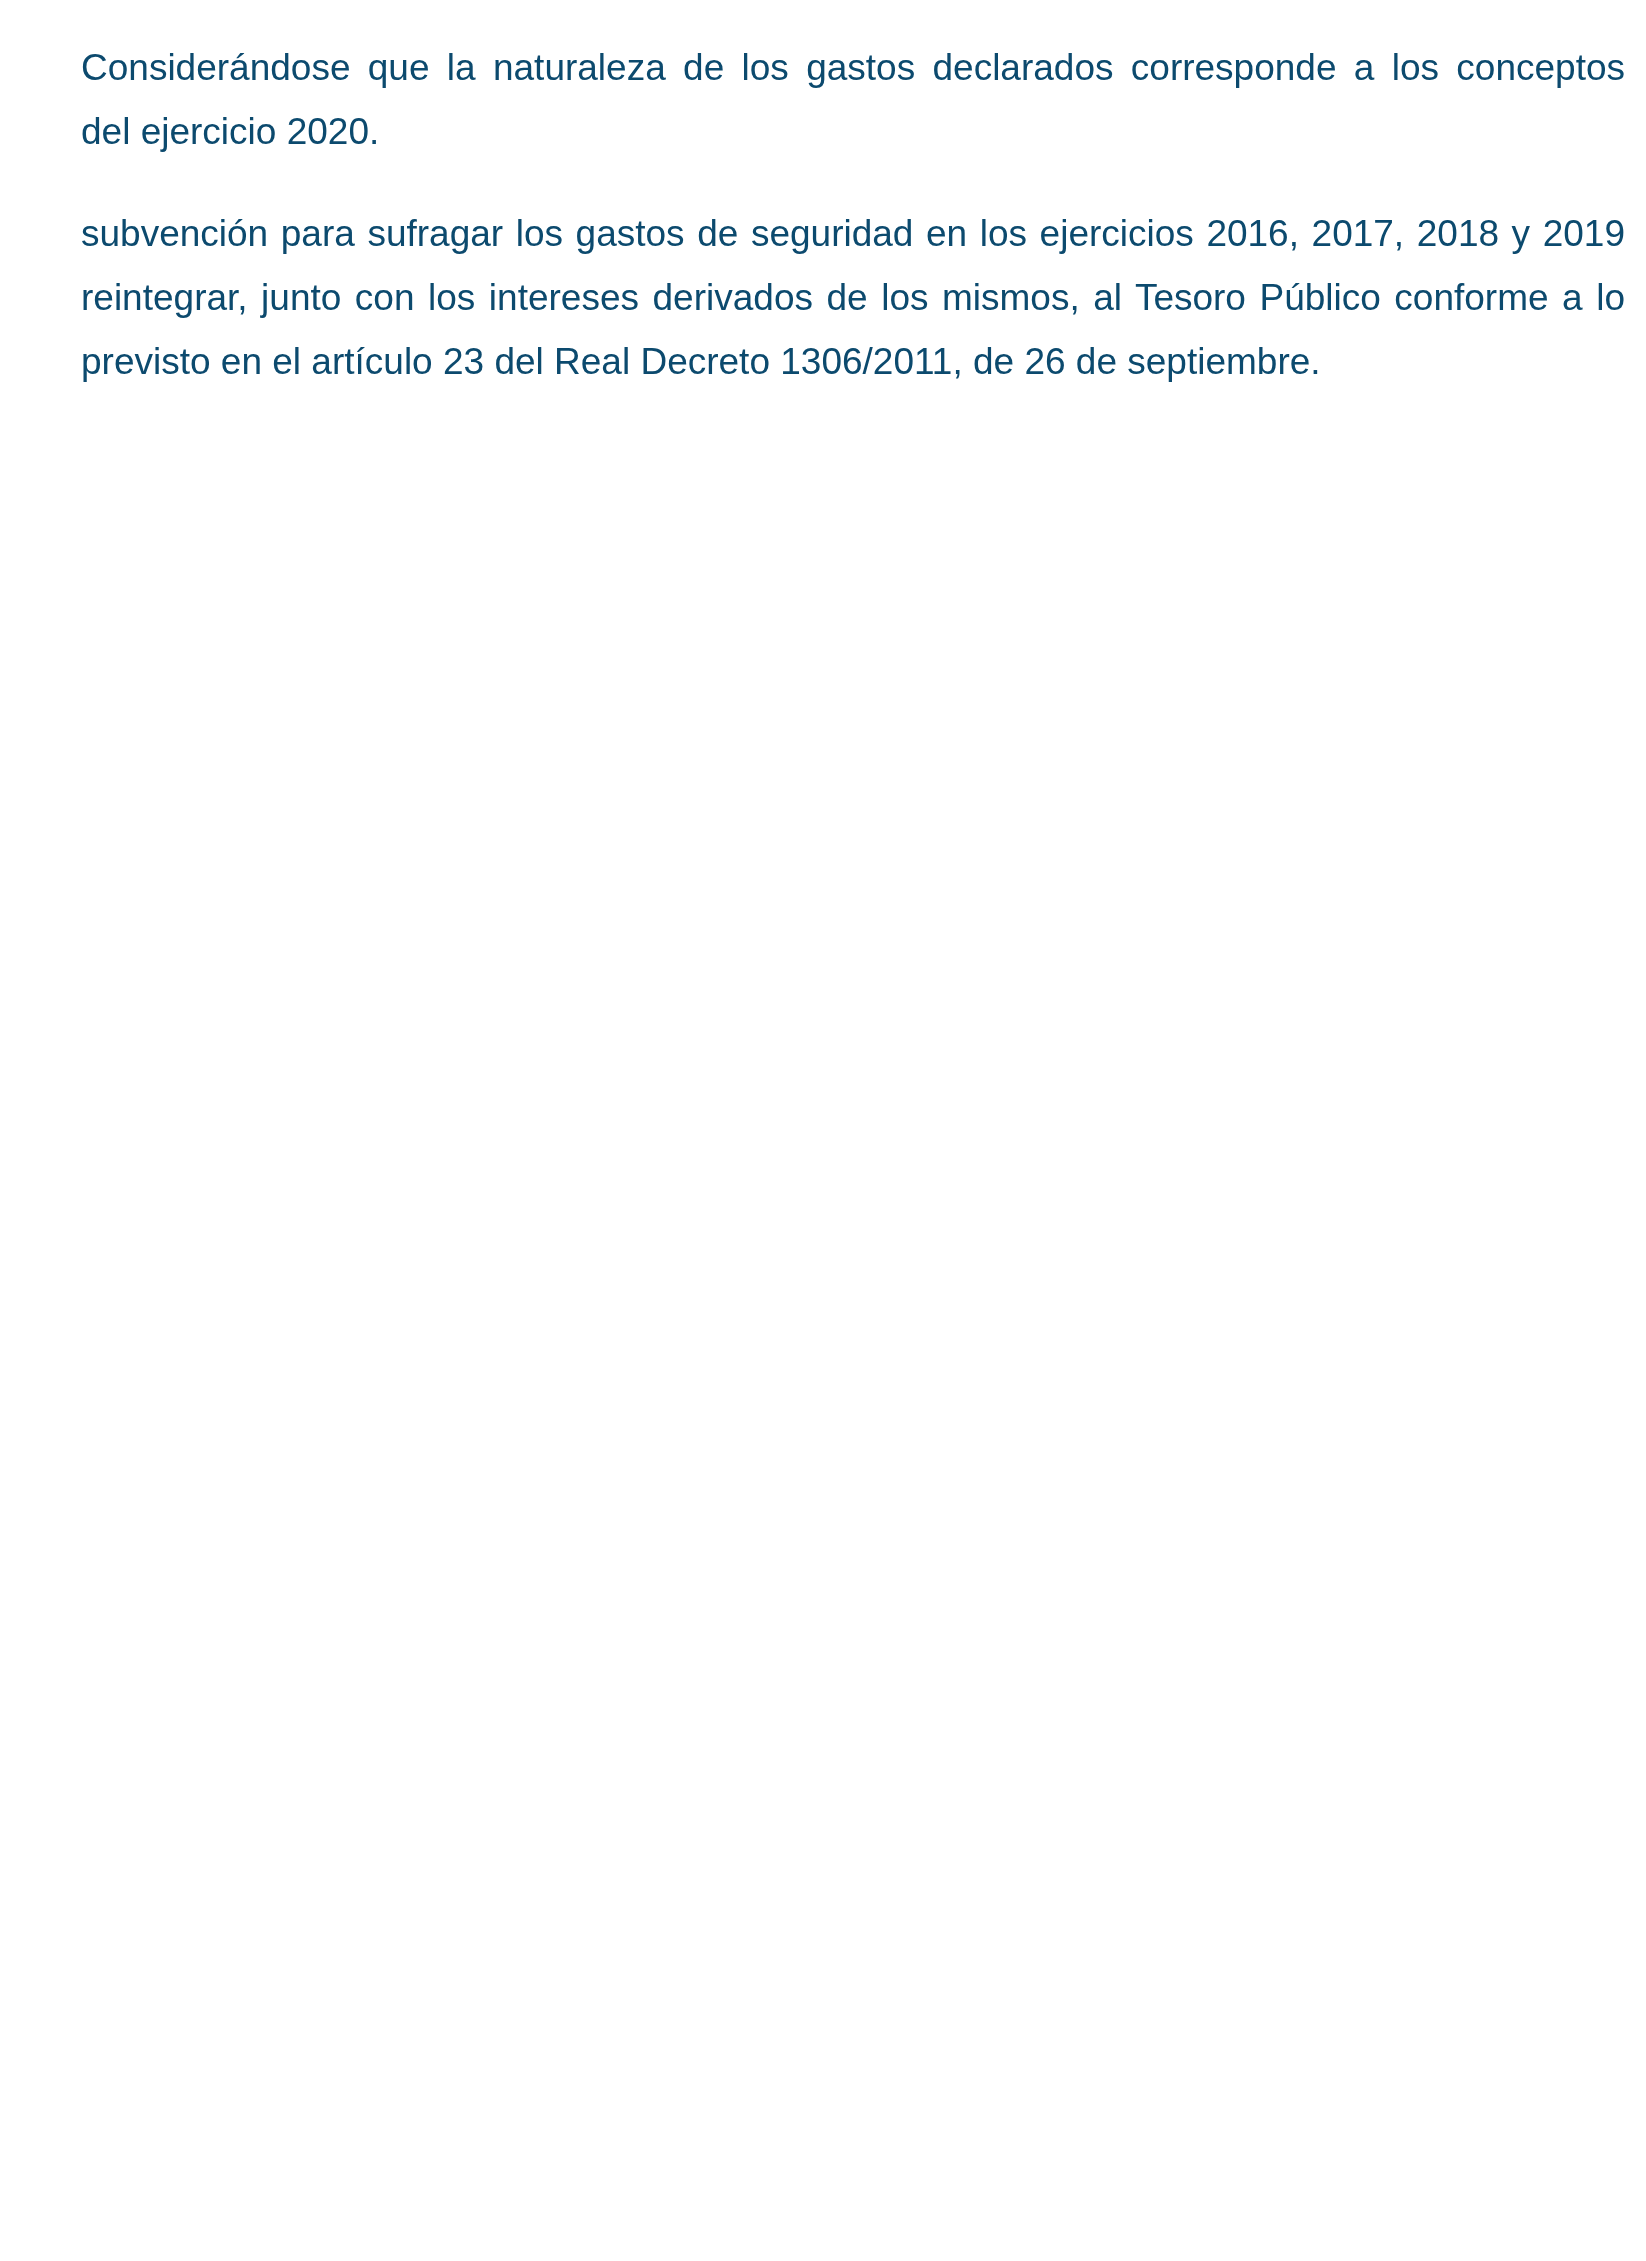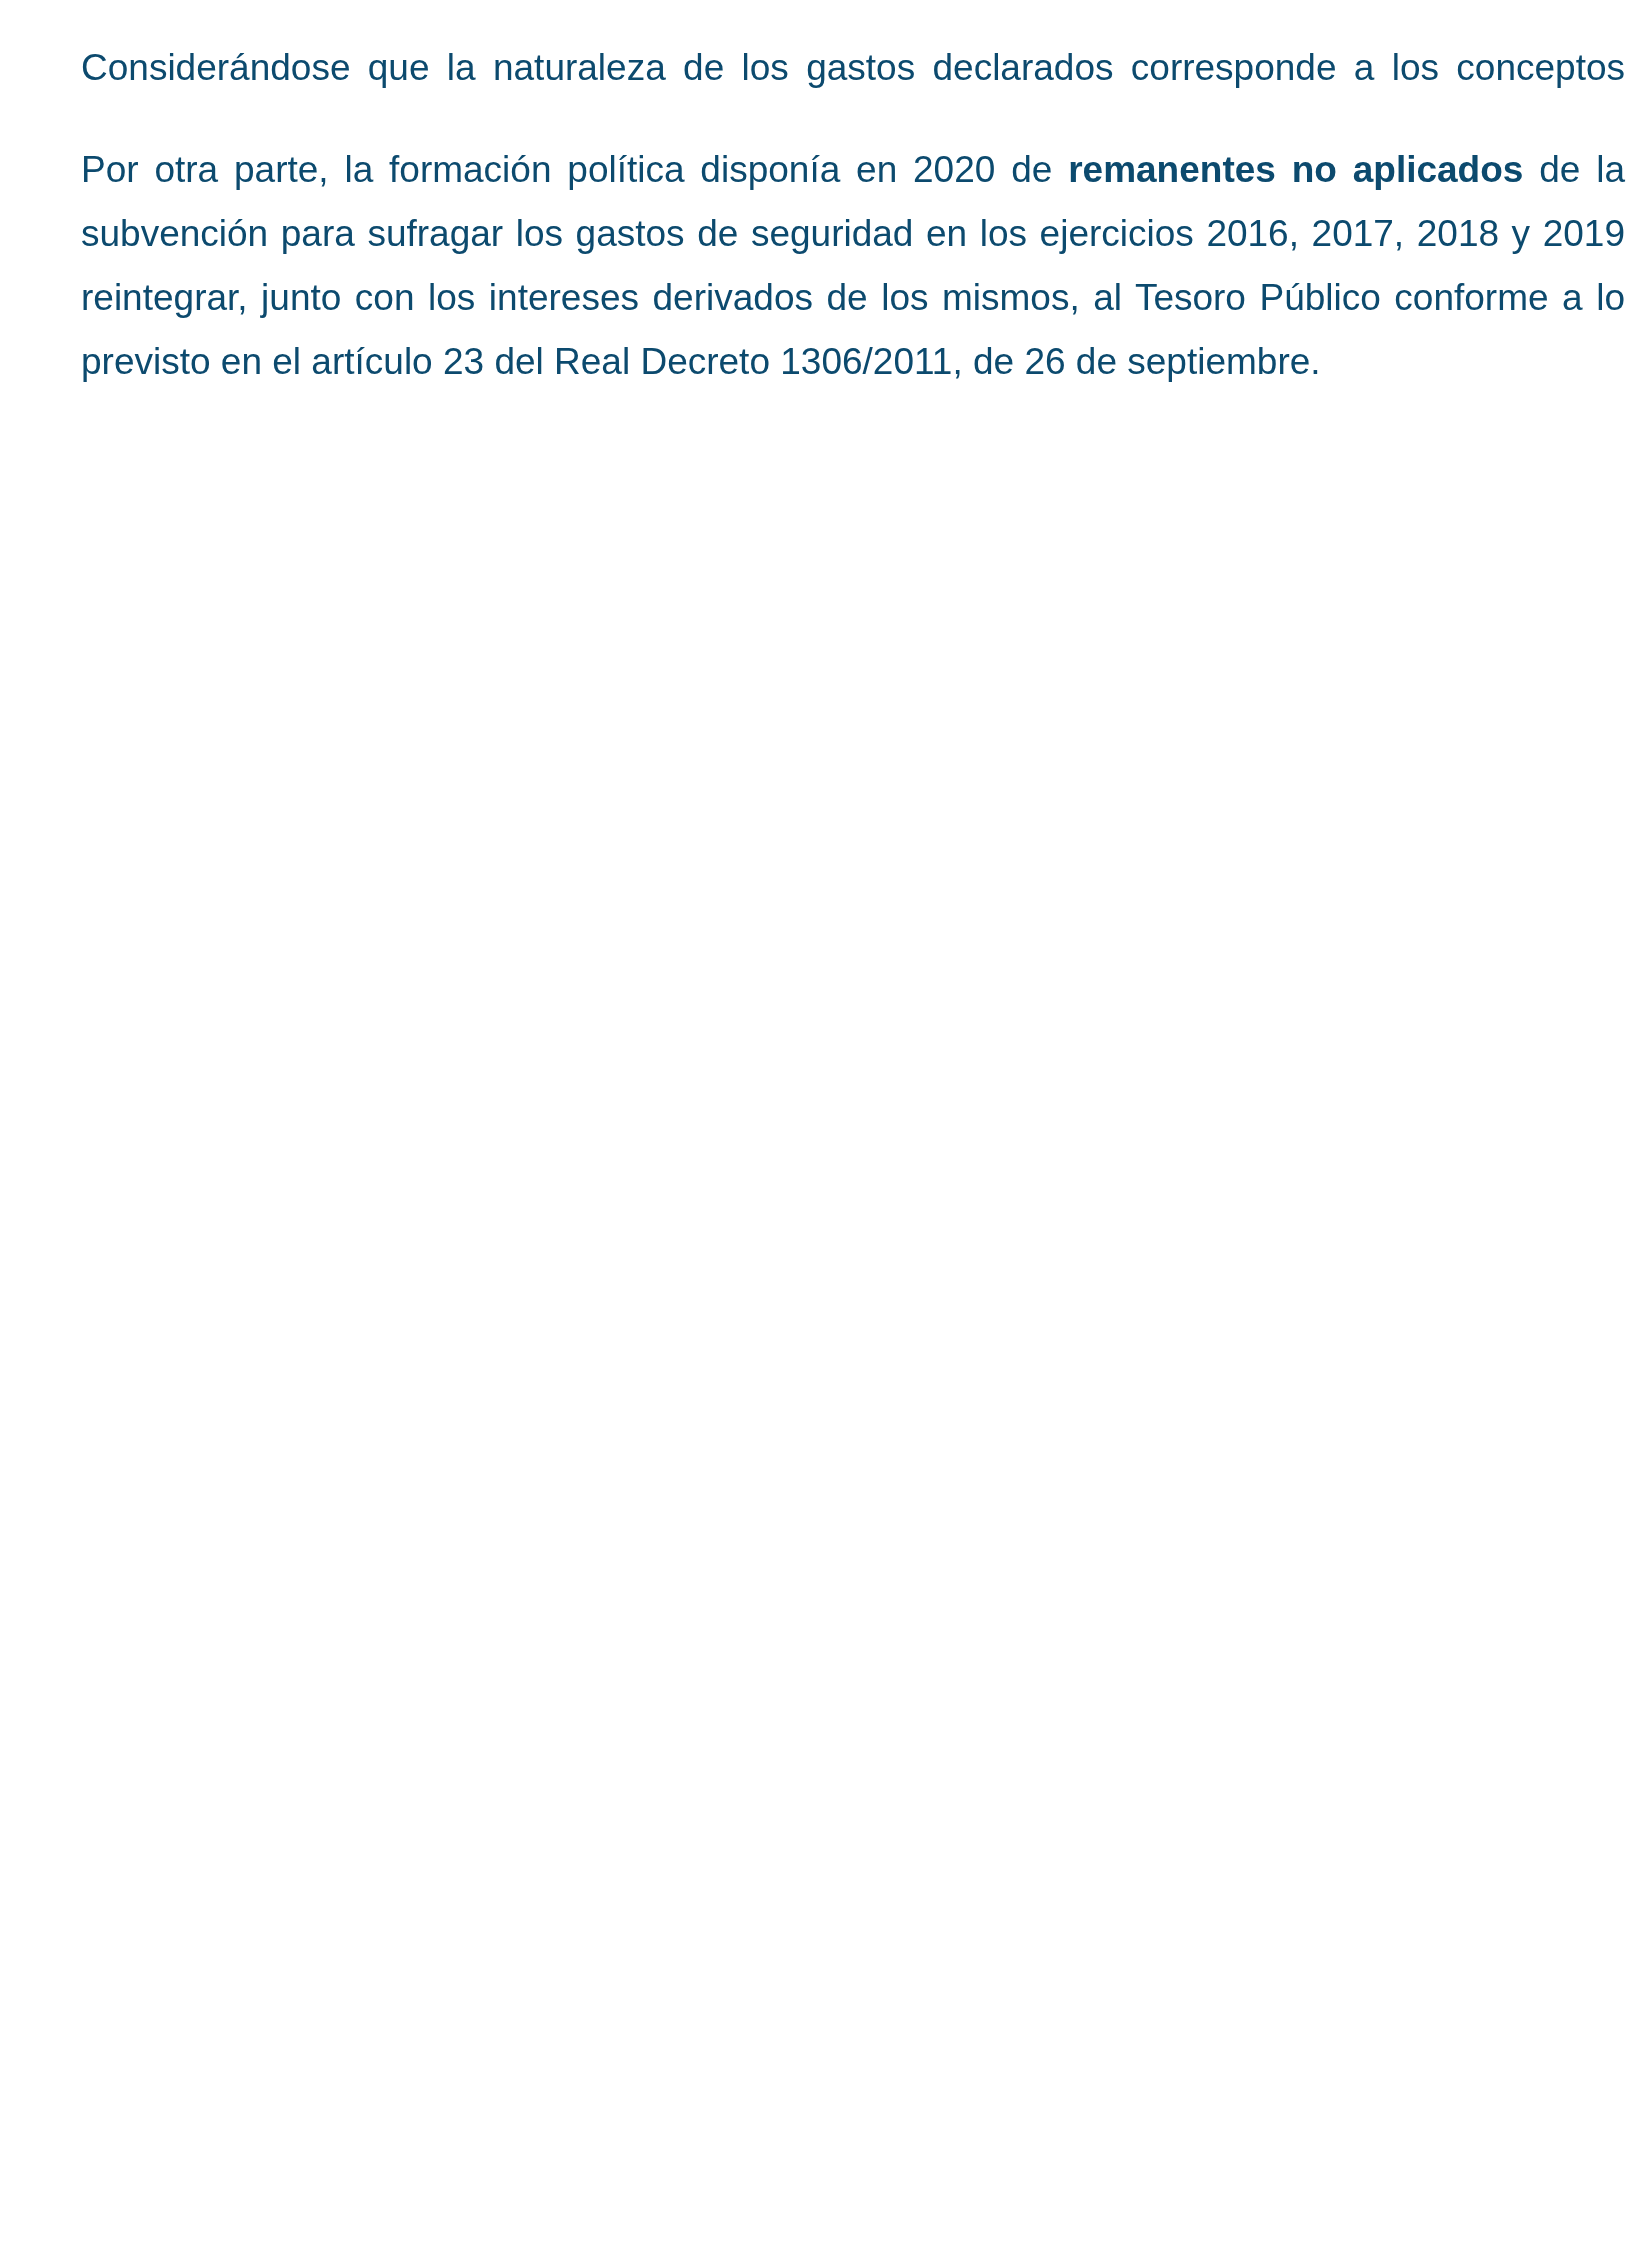--- a/index.html
+++ b/index.html
@@ -32,22 +32,22 @@
   .line.plain { text-align: left; }
   .seg.bold { font-weight: 700; }
 </style>
 </head>
 <body>
 
 <div class="page" style="background: rgb(255, 255, 255); color: #0c4a6e;">
   <div class="text-block">
       <div class="paragraph">
         <div class="line justify"><span class="seg">Considerándose que la naturaleza de los gastos declarados corresponde a los conceptos</span></div>
+        <div class="line plain"><span class="seg">del ejercicio 2020.</span></div>
       </div>
       <div class="paragraph">
-        <div class="line justify"><span class="seg">Por otra parte, la formación política disponía en 2020 de </span><span class="seg bold">remanentes no aplicados</span><span class="seg"> de la</span></div>
         <div class="line justify"><span class="seg">subvención para sufragar los gastos de seguridad en los ejercicios 2016, 2017, 2018 y 2019</span></div>
         <div class="line justify"><span class="seg">reintegrar, junto con los intereses derivados de los mismos, al Tesoro Público conforme a lo</span></div>
         <div class="line plain"><span class="seg">previsto en el artículo 23 del Real Decreto 1306/2011, de 26 de septiembre.</span></div>
       </div>
     </div>
 </div>
 
 
 </body></html>

